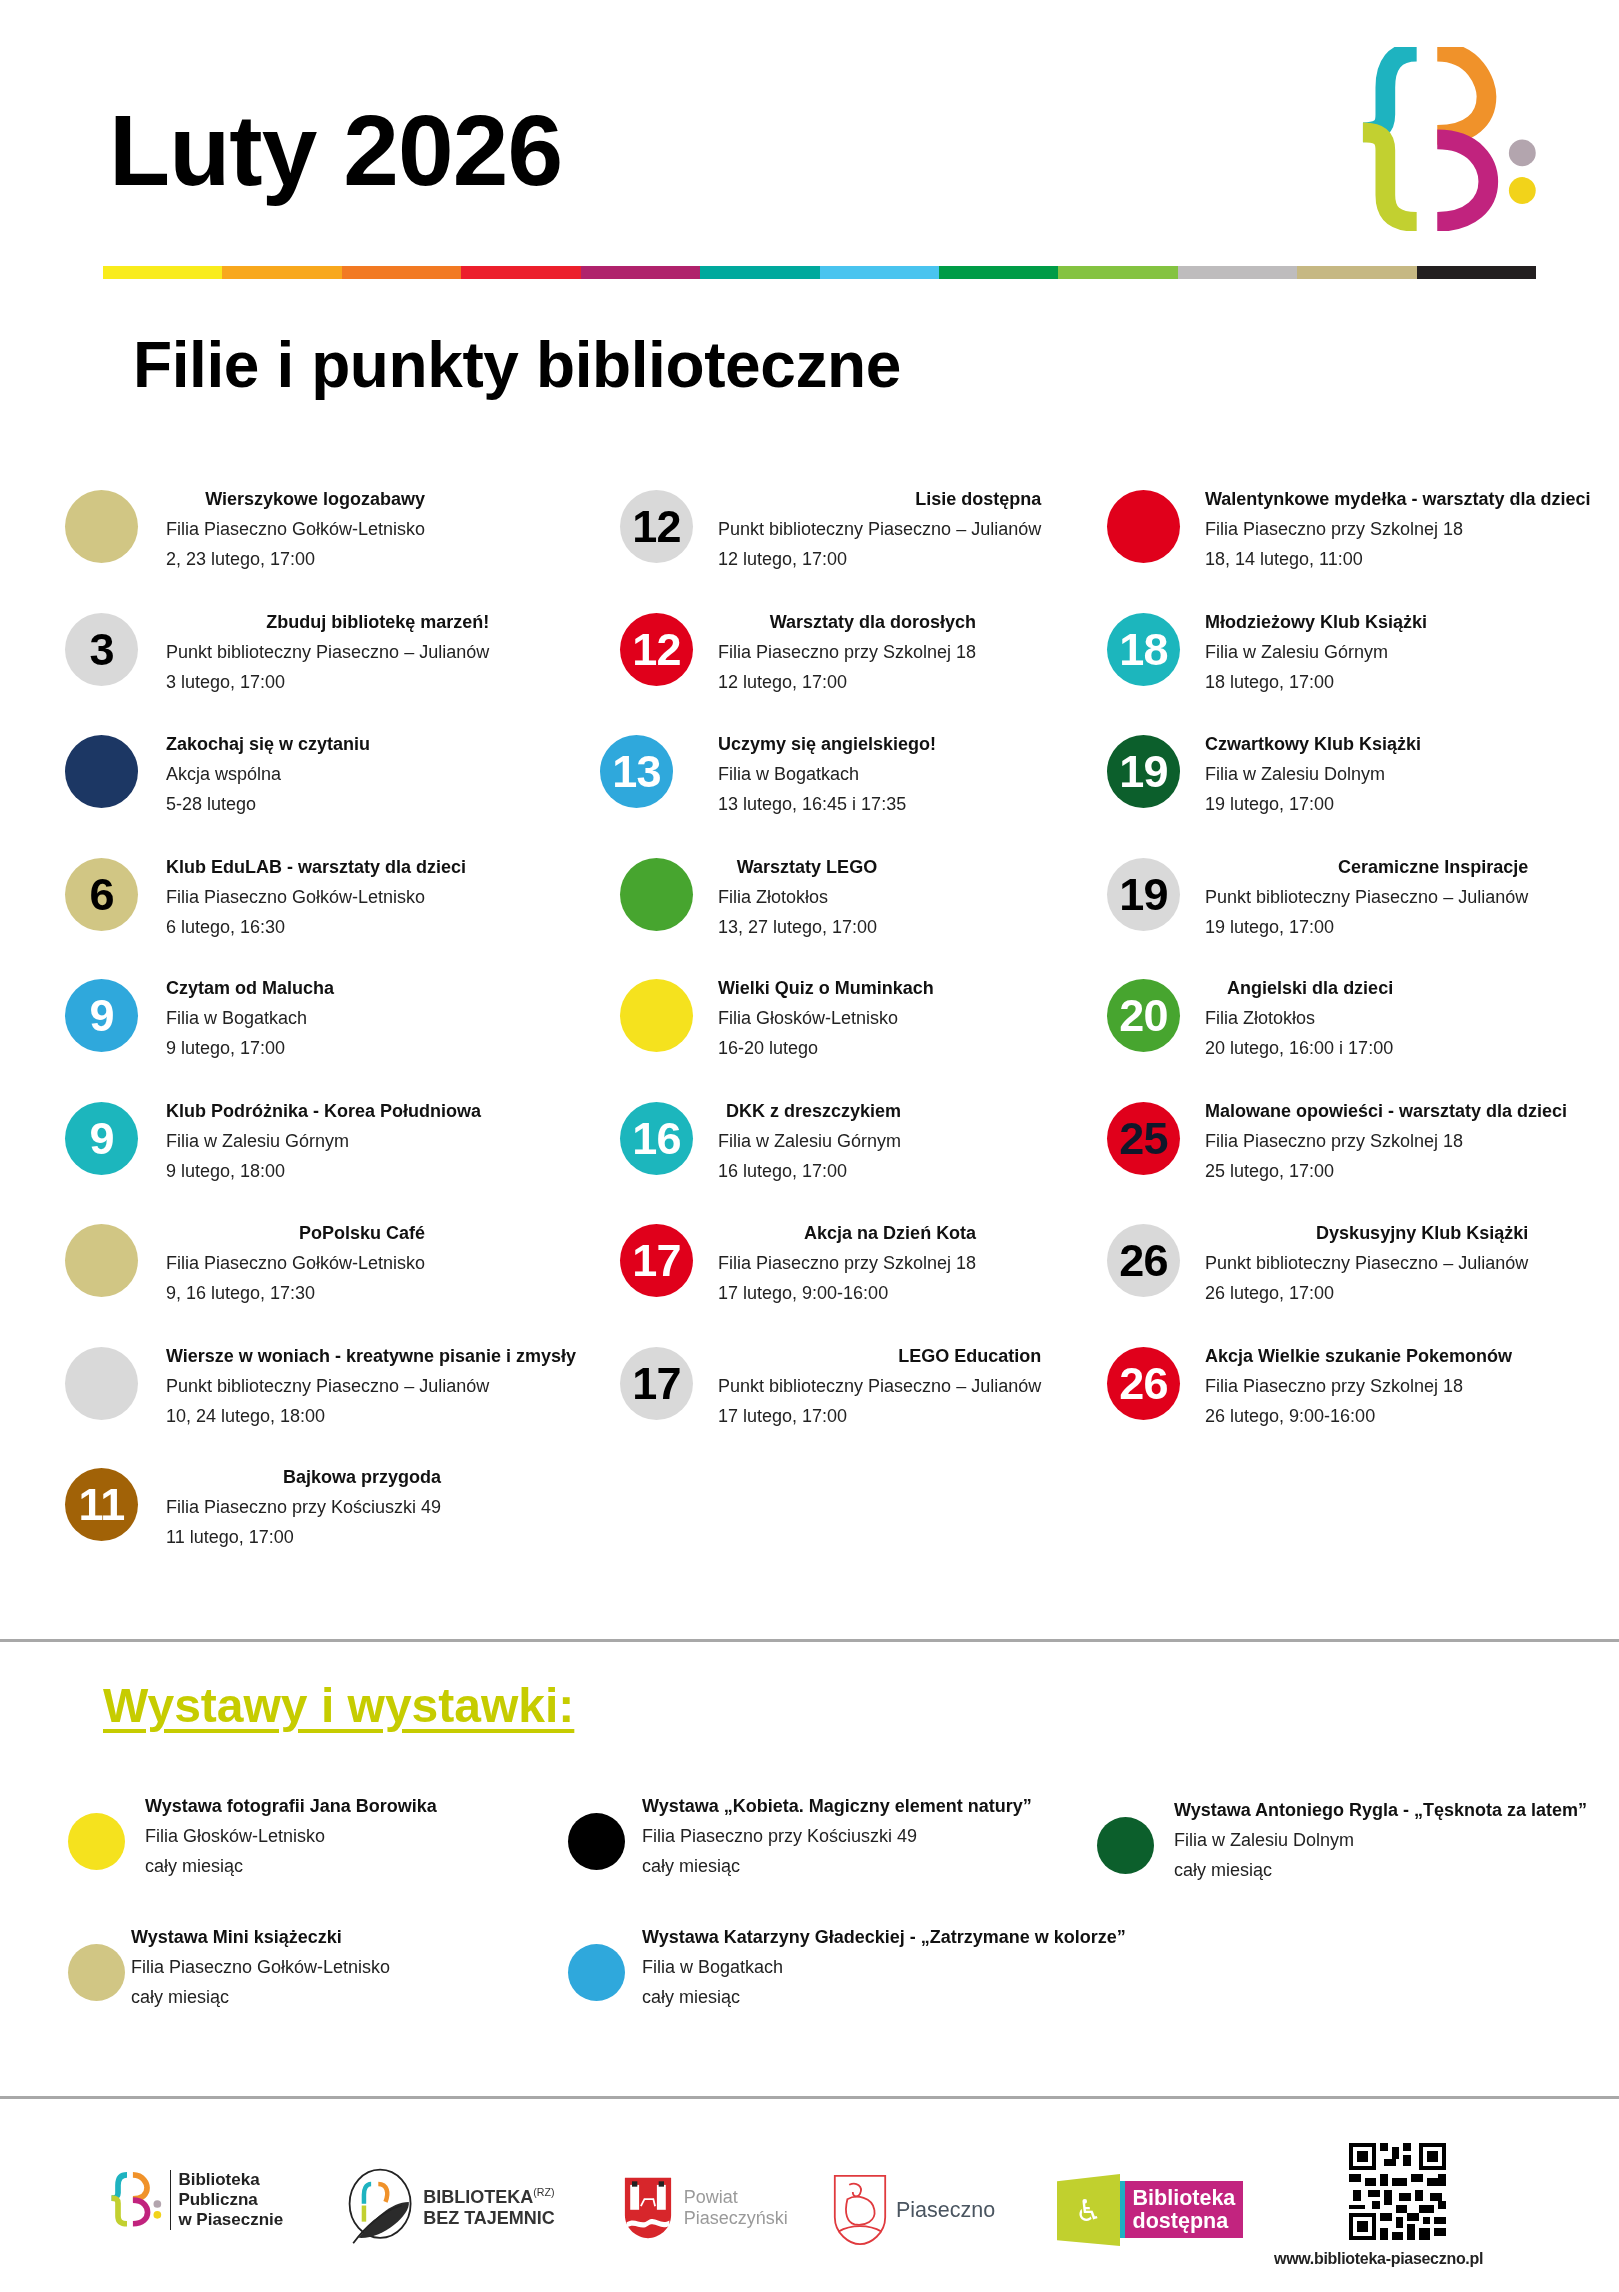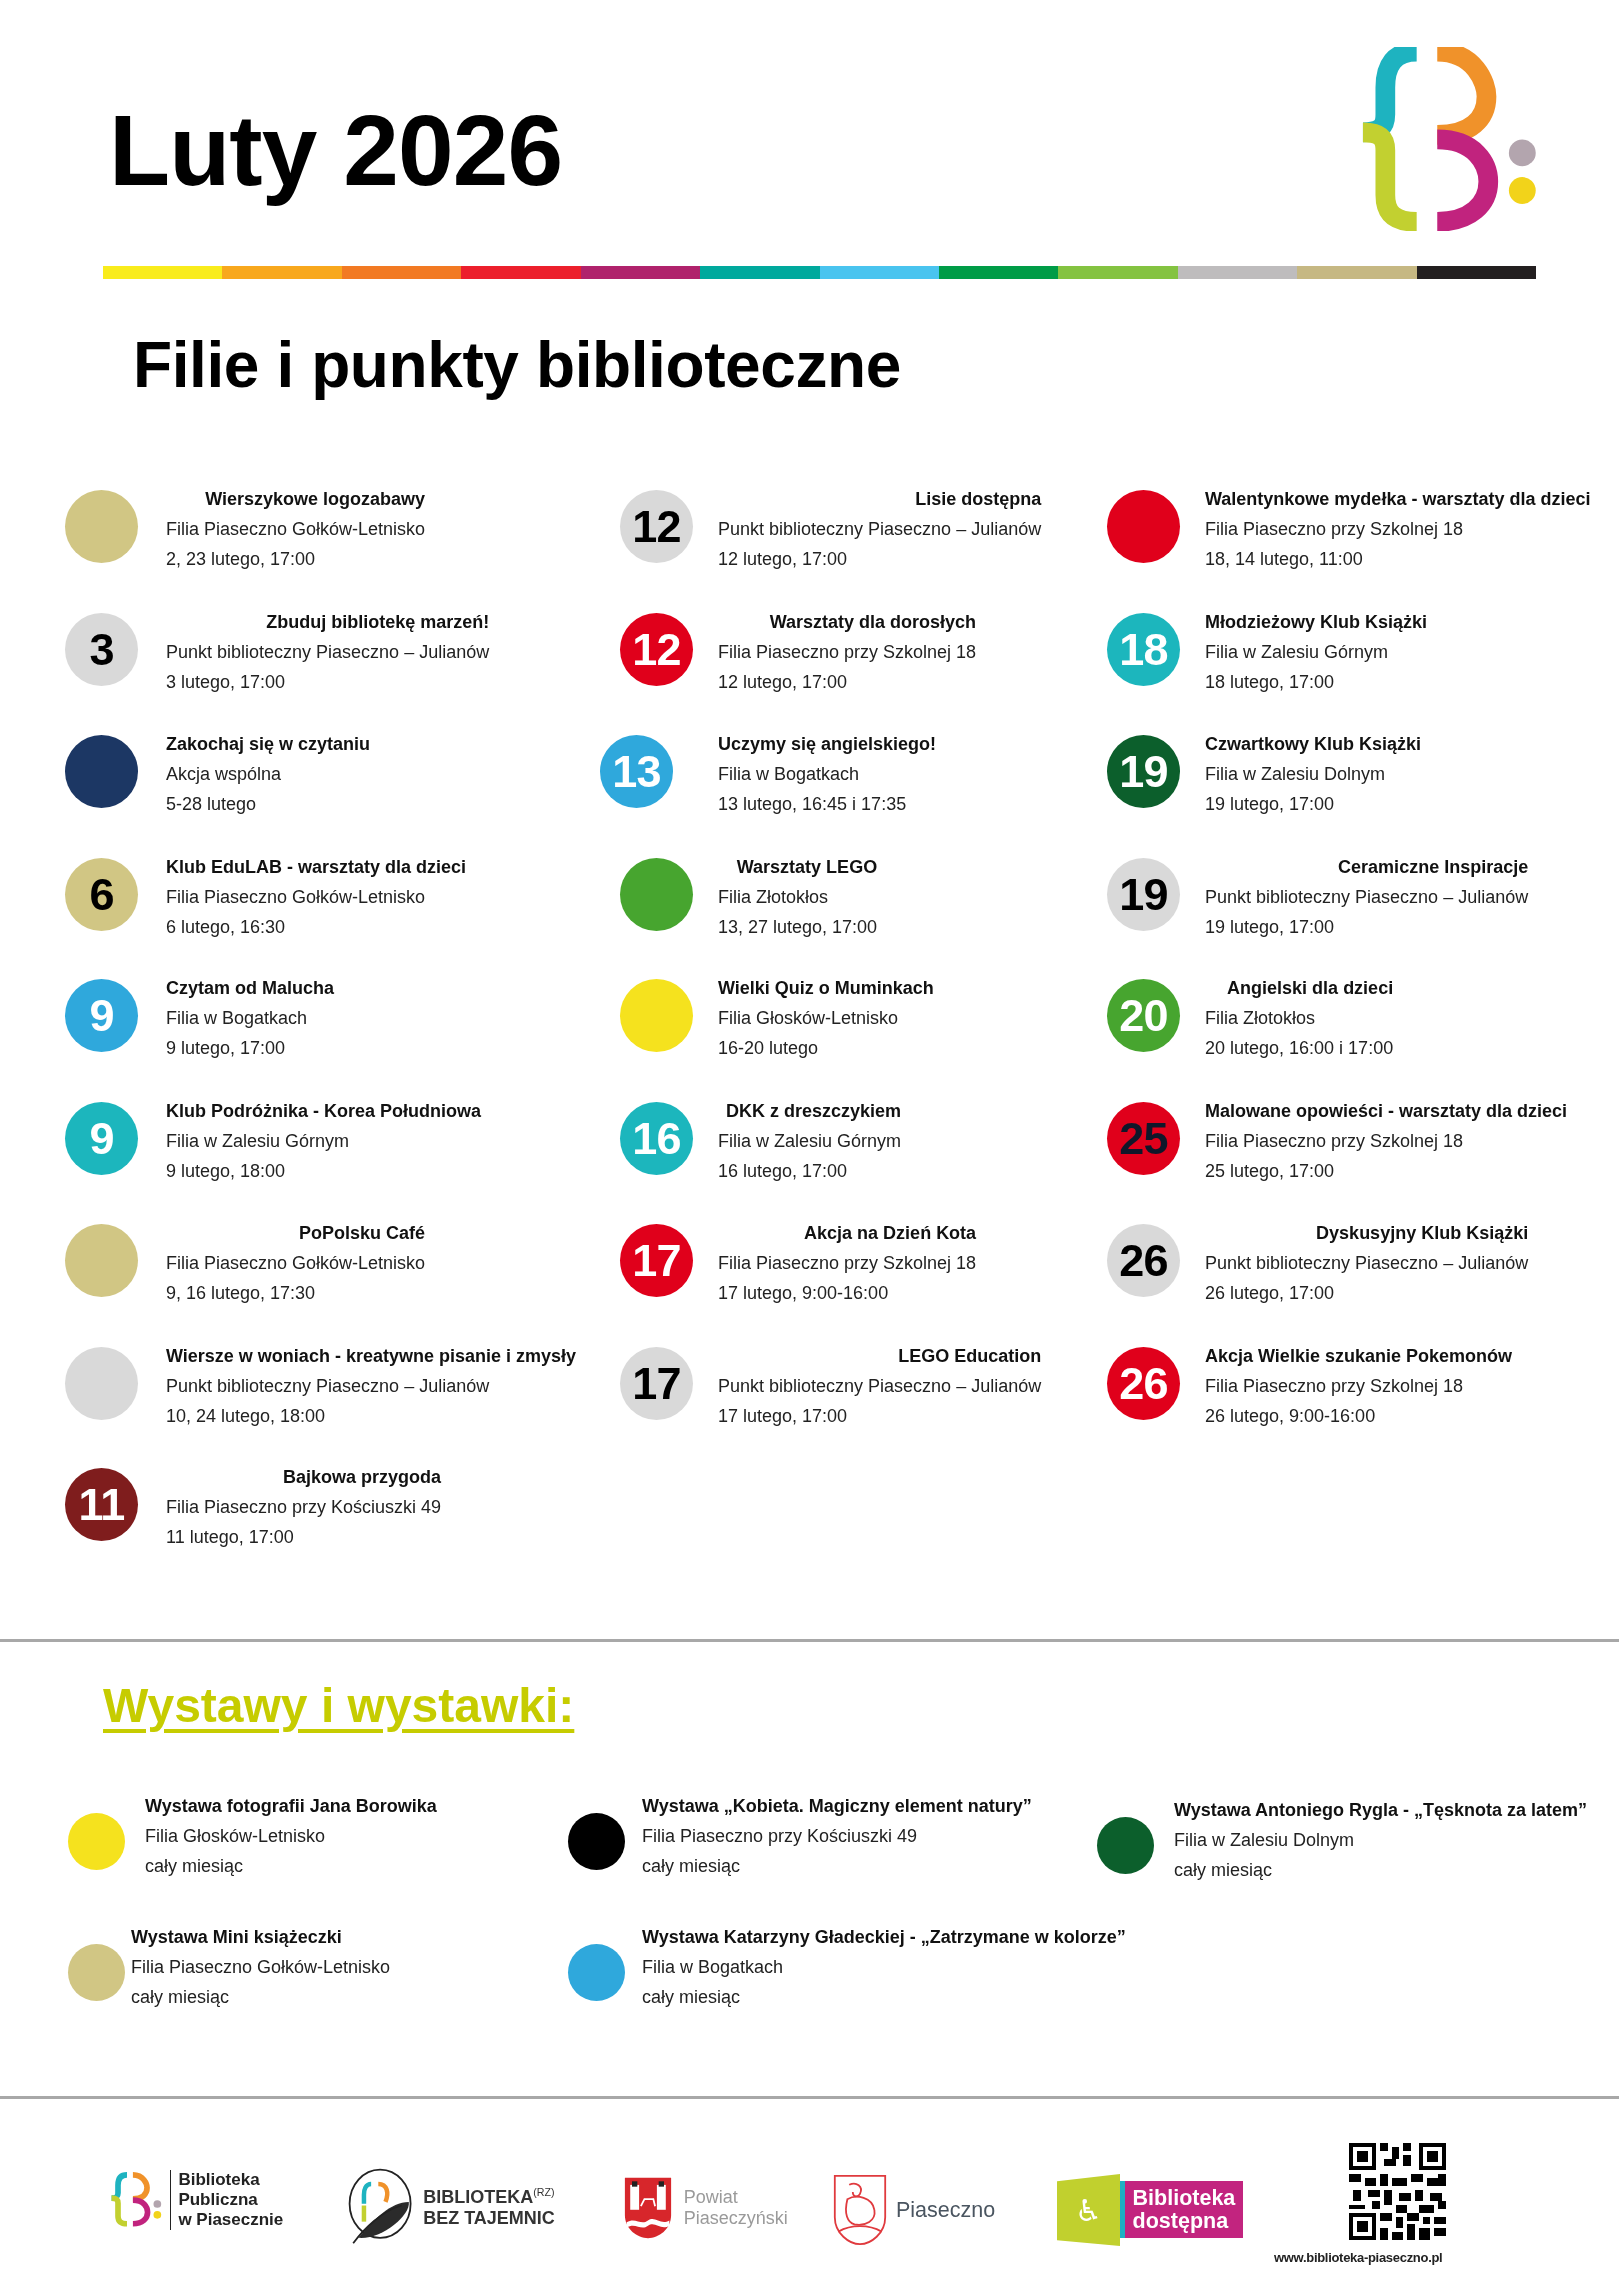--- a/index.html
+++ b/index.html
@@ -42,21 +42,21 @@
   .bp-text { font-size: 17px; font-weight: 700; line-height: 19.7px; color: #222; border-left: 1.8px solid #222; padding-left: 7.2px; margin-left: 7.2px; }
   .bbt-text { font-size: 18px; font-weight: 700; line-height: 21.5px; color: #333; margin-left: 7.2px; }
   .bbt-text sup { font-size: 10.7px; font-weight: 400; }
   .pp-text { font-size: 18px; color: #9a9a9a; line-height: 21.5px; margin-left: 10.7px; }
   .pz-text { font-size: 21.5px; color: #4a5560; margin-left: 9px; }
   .bd-box { display: flex; align-items: stretch; }
   .bd-green { width: 63px; height: 72px; background: #c1d02e; display: flex; align-items: center; justify-content: center; color: #fff; font-size: 30px; clip-path: polygon(0 10%, 100% 0, 100% 100%, 0 92%); }
   .bd-cyan { width: 5.4px; background: #1fb0c3; margin-top: 7.2px; height: 57px; }
   .bd-pink { background: #c2247f; color: #fff; font-size: 21.5px; font-weight: 700; line-height: 23px; padding: 5.4px 7.2px; margin-top: 7.2px; height: 57px; display: flex; flex-direction: column; justify-content: center; }
   .qr { width: 97px; height: 97px; background: #fff; position: relative; }
-  .url { font-size: 13px; color: #222; font-weight: 700; letter-spacing: -0.3px; }
+  .url { font-size: 16px; color: #222; font-weight: 700; letter-spacing: -0.3px; }
 </style>
 </head>
 <body>
 
 <div class="abs page-title">Luty 2026</div>
 
 <svg class="abs brand-logo" viewBox="0 0 210 205">
   <path d="M70 5 C45 5 35 20 35 45 L35 75 C35 90 28 95 10 95" fill="none" stroke="#1eb3c0" stroke-width="22"></path>
   <path d="M10 95 C28 95 35 100 35 115 L35 165 C35 185 45 195 70 195" fill="none" stroke="#c2d030" stroke-width="22"></path>
   <path d="M93 5 C135 5 148 40 148 55 C148 80 130 98 93 98" fill="none" stroke="#f0922a" stroke-width="22"></path>
@@ -141,21 +141,21 @@
     </div>
     <div class="event" style="left: 0px; top: 1342px;">
       <div class="badge" style="left: 65px; top: 4.5px; background: rgb(217, 217, 217); color: rgb(0, 0, 0);"></div>
       <div class="info" style="left: 166px; top: -0.9px;">
         <div class="title">Wiersze w woniach - kreatywne pisanie i zmysły</div>
         <div class="place">Punkt biblioteczny Piaseczno – Julianów</div>
         <div class="when">10, 24 lutego, 18:00</div>
       </div>
     </div>
     <div class="event" style="left: 0px; top: 1463px;">
-      <div class="badge" style="left: 65px; top: 4.5px; background: #7f1d1d; color: rgb(255, 255, 255);">11</div>
+      <div class="badge" style="left: 65px; top: 4.5px; background: #a16207; color: rgb(255, 255, 255);">11</div>
       <div class="info" style="left: 166px; top: -0.9px;">
         <div class="title">Bajkowa przygoda</div>
         <div class="place">Filia Piaseczno przy Kościuszki 49</div>
         <div class="when">11 lutego, 17:00</div>
       </div>
     </div>
     <div class="event" style="left: 0px; top: 485px;">
       <div class="badge" style="left: 620px; top: 4.5px; background: rgb(217, 217, 217); color: rgb(0, 0, 0);">12</div>
       <div class="info" style="left: 718px; top: -0.9px;">
         <div class="title">Lisie dostępna</div>

